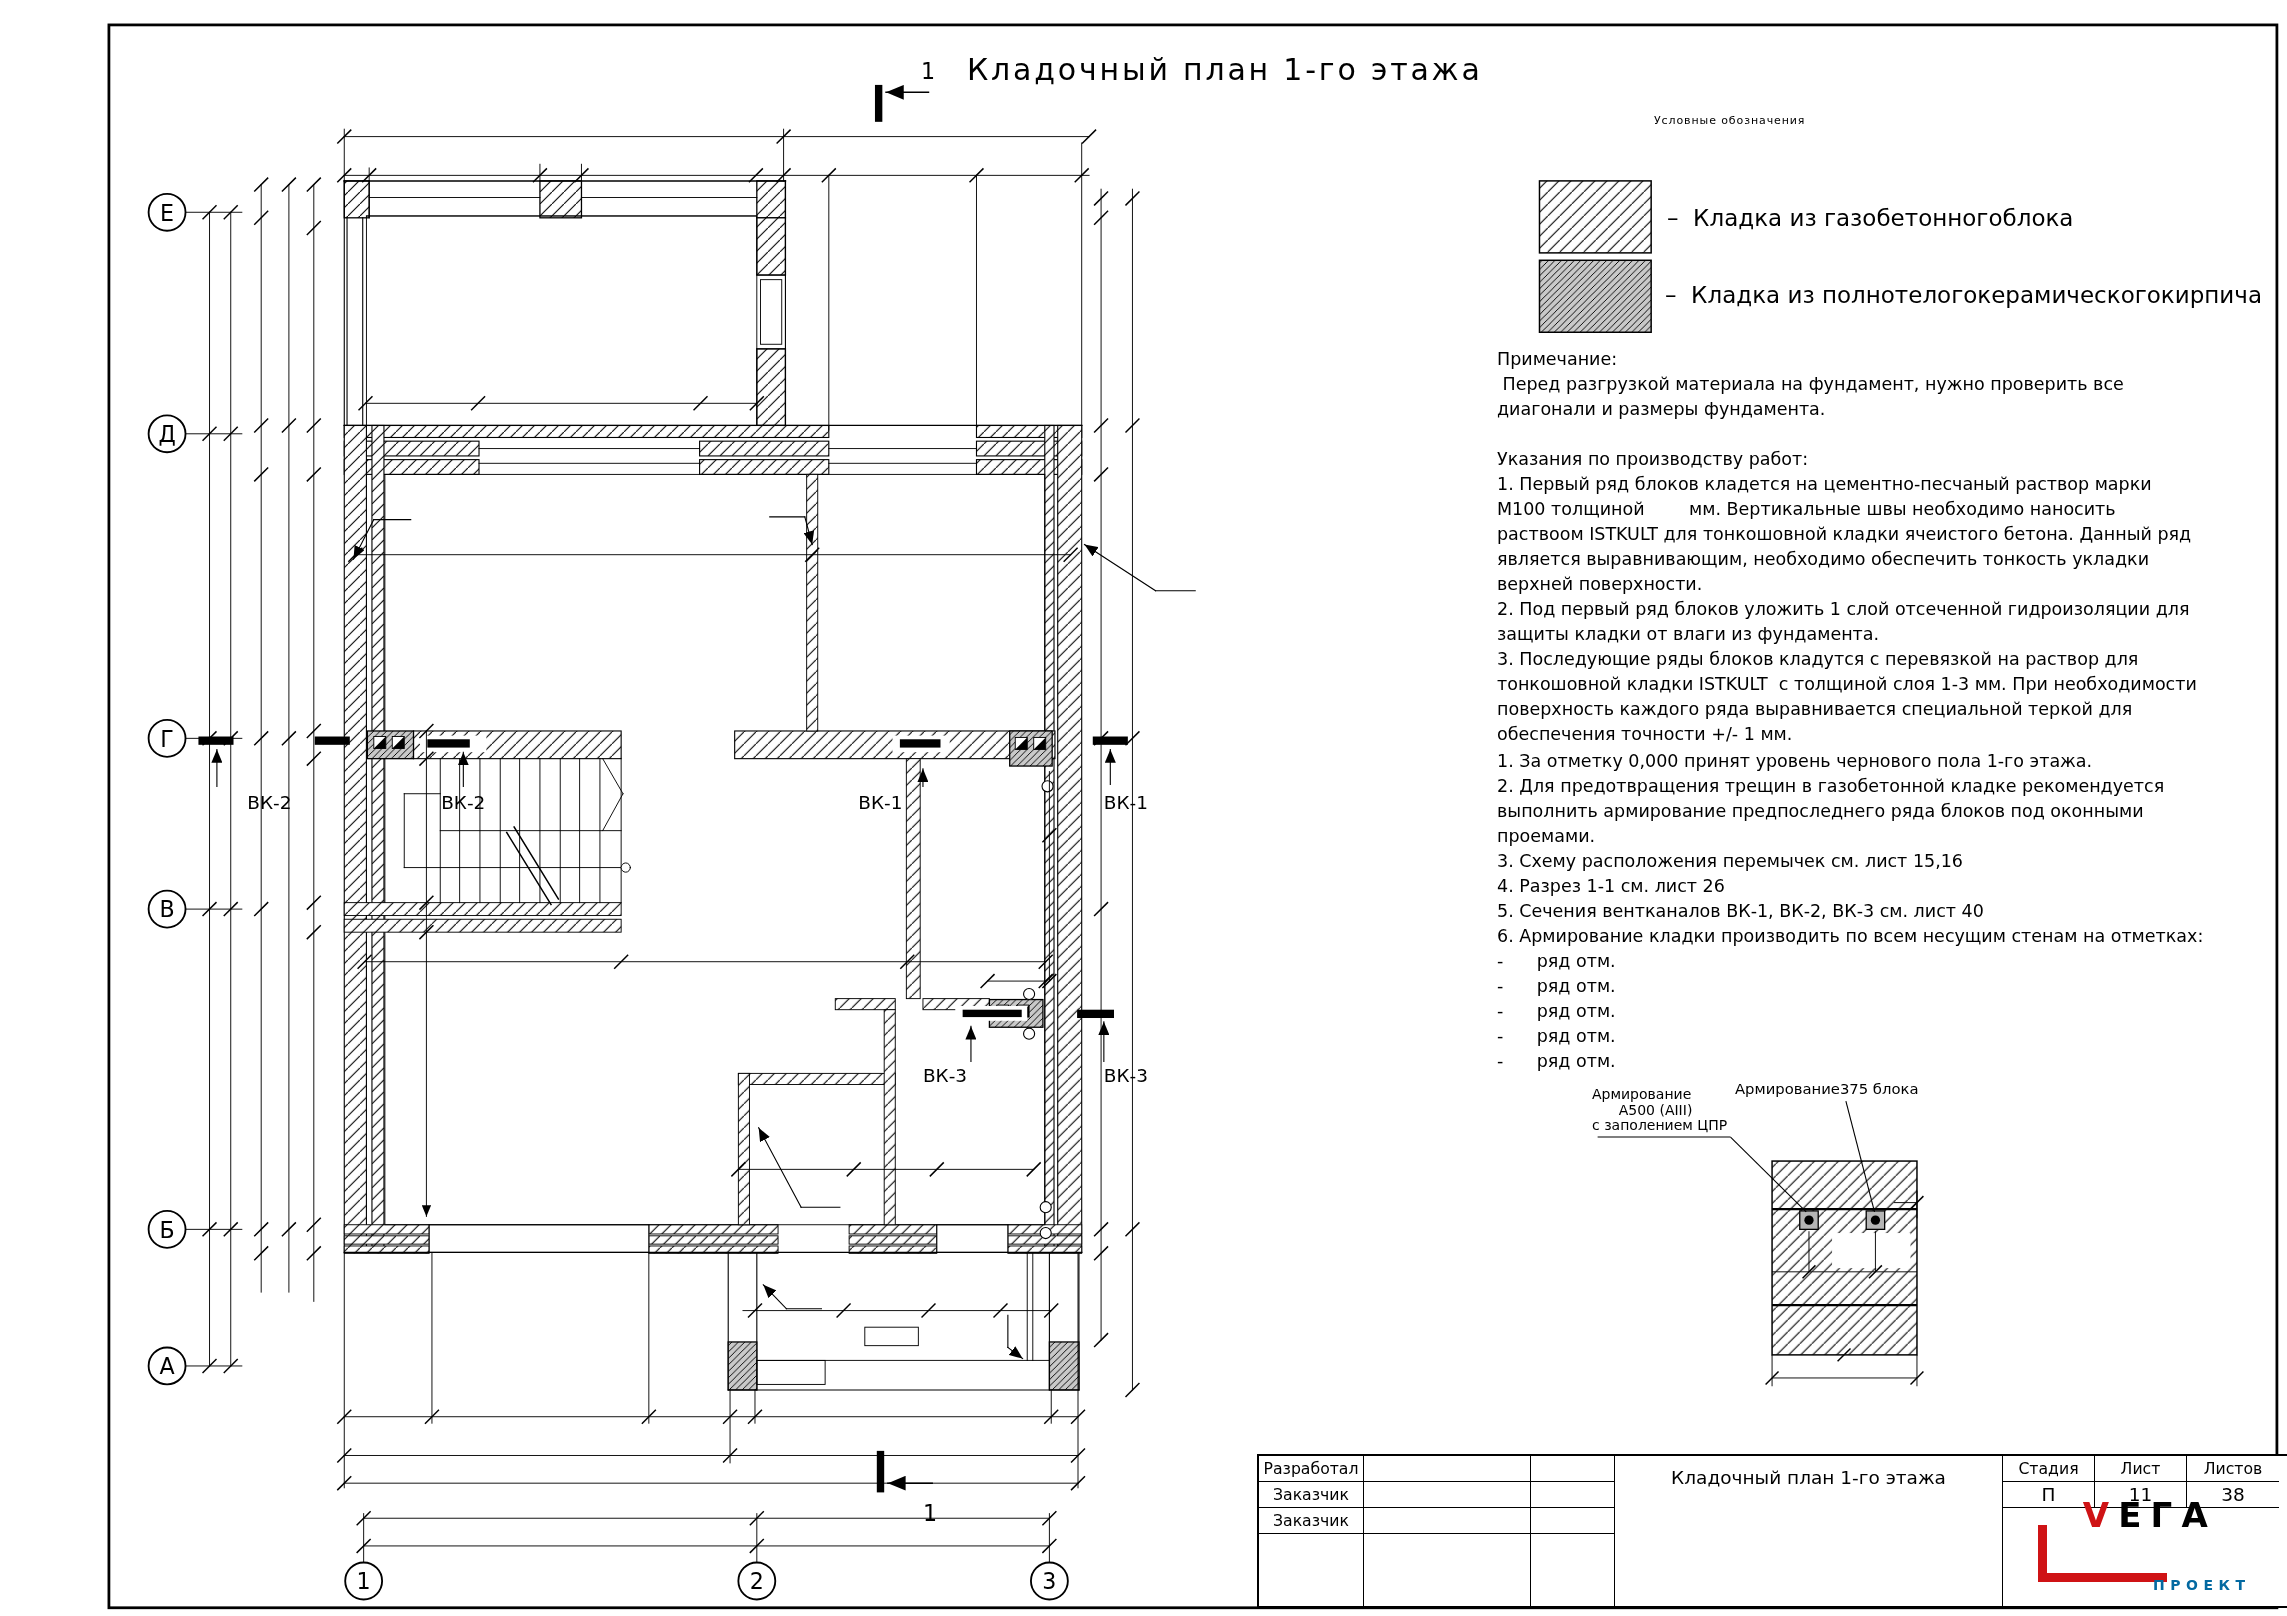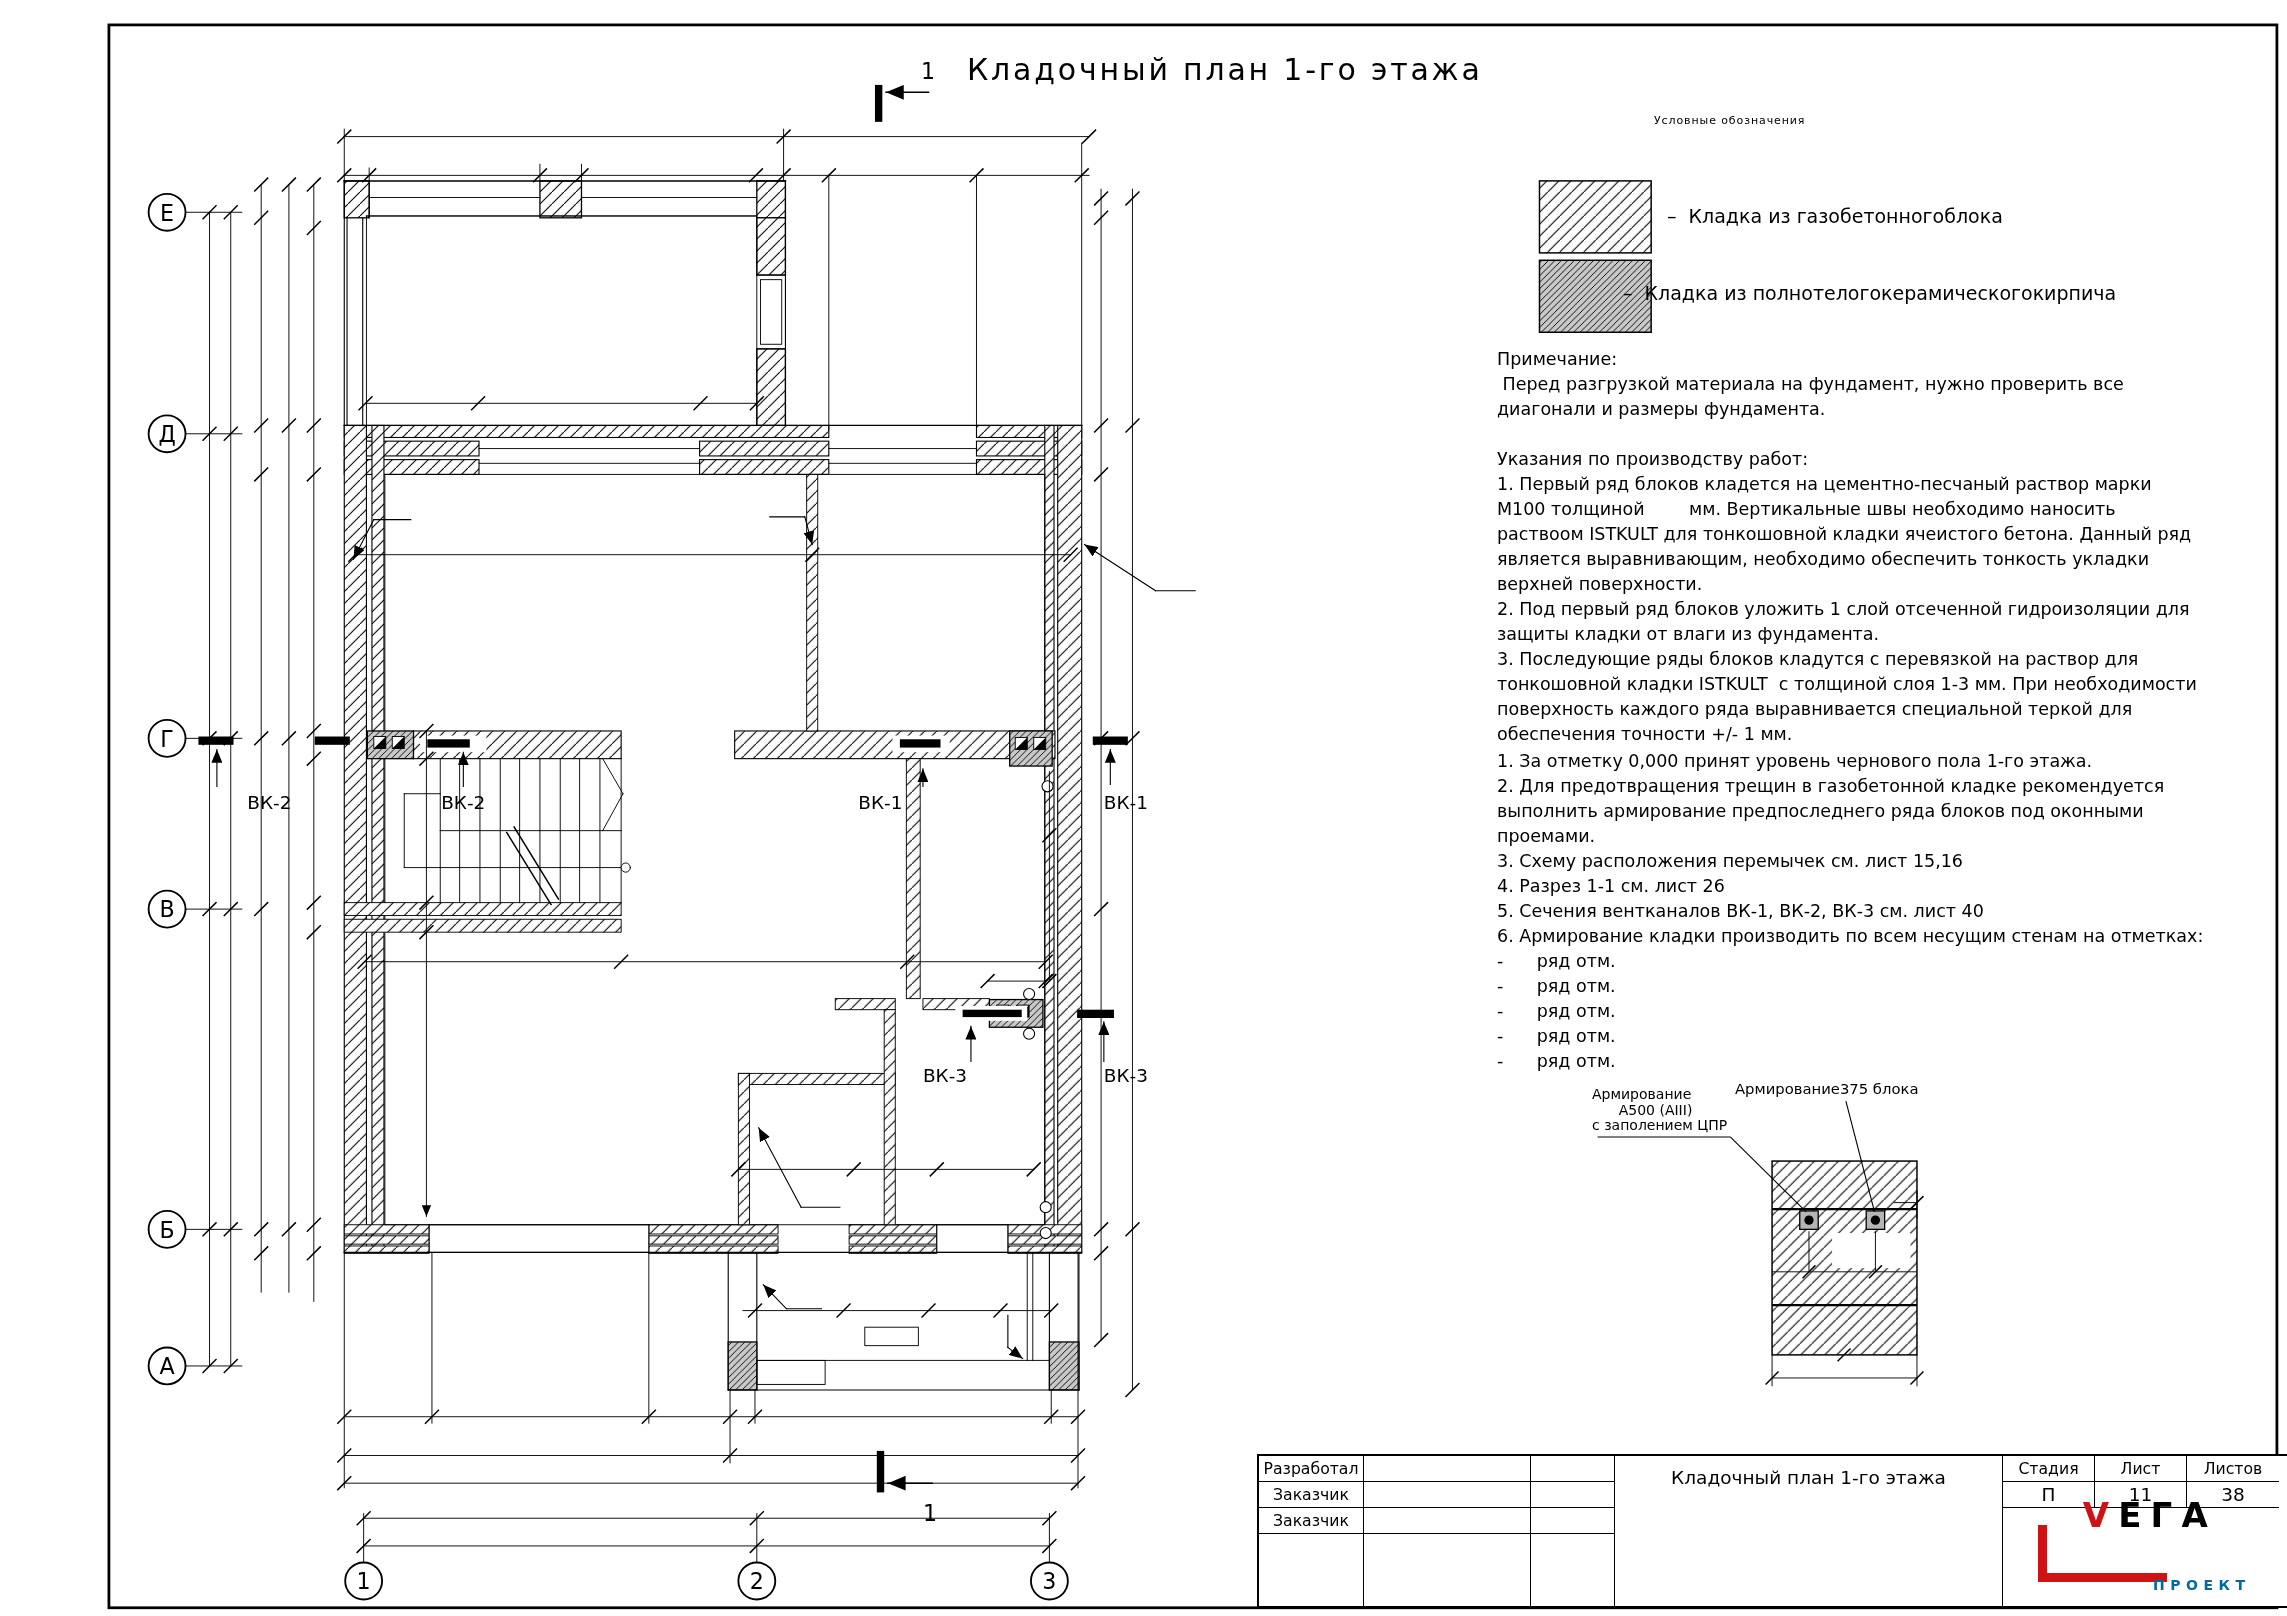--- a/index.html
+++ b/index.html
@@ -2,21 +2,21 @@
 <html style="font-size:14.8px"><head>
 <meta charset="utf-8">
 <style>
   html,body{margin:0;padding:0;background:#e8e8e8;}
   .sheet{position:relative;width:2288px;height:1617px;background:#ffffff;
          font-family:"DejaVu Sans",sans-serif;color:#000;overflow:hidden;}
   .abs{position:absolute;}
   svg{position:absolute;left:0;top:0;}
   .drawing-title{font-size:30px;letter-spacing:2.8px;white-space:pre;}
   .legend-title{font-size:11px;letter-spacing:0.9px;}
-  .legend-label{font-size:19px;white-space:pre;}
+  .legend-label{font-size:23px;white-space:pre;}
   .notes{font-size:17.5px;line-height:25px;white-space:pre;}
   .det-label{font-size:14px;line-height:15.7px;white-space:pre;}
   .det-label-r{font-size:14.8px;white-space:pre;}
   
   .tb{position:absolute;left:1257px;top:1454px;width:1213px;height:154px;
       border:2.8px solid #000;box-sizing:border-box;display:flex;background:#fff;}
   .tb *{box-sizing:border-box;}
   .tb .cell{border-right:1.8px solid #000;border-bottom:1.8px solid #000;
             display:flex;align-items:center;justify-content:center;font-size:15.7px;}
   .tb .colgrp{display:flex;flex-direction:column;}
@@ -473,21 +473,21 @@
     <use href="#tk" x="1920" y="1493"></use>
         <use href="#tk" x="2077" y="1493"></use>
         <use href="#tk" x="1998" y="1468"></use>
   </g>
 </svg>
 
   <div class="abs drawing-title" style="left:967px;top:52px;">Кладочный план 1-го этажа</div>
 
   <div class="abs legend-title" style="left:1654px;top:114px;">Условные обозначения</div>
   <div class="abs legend-label" style="left:1667px;top:205px;">–  Кладка из газобетонногоблока</div>
-  <div class="abs legend-label" style="left:1623px;top:282px;">–  Кладка из полнотелогокерамическогокирпича</div>
+  <div class="abs legend-label" style="left:1665px;top:282px;">–  Кладка из полнотелогокерамическогокирпича</div>
 
   <div class="abs notes" style="left:1497px;top:347px;width:794px;">Примечание:
  Перед разгрузкой материала на фундамент, нужно проверить все
 диагонали и размеры фундамента.
 
 Указания по производству работ:
 1. Первый ряд блоков кладется на цементно-песчаный раствор марки
 М100 толщиной        мм. Вертикальные швы необходимо наносить
 раствоом ISTKULT для тонкошовной кладки ячеистого бетона. Данный ряд
 является выравнивающим, необходимо обеспечить тонкость укладки

